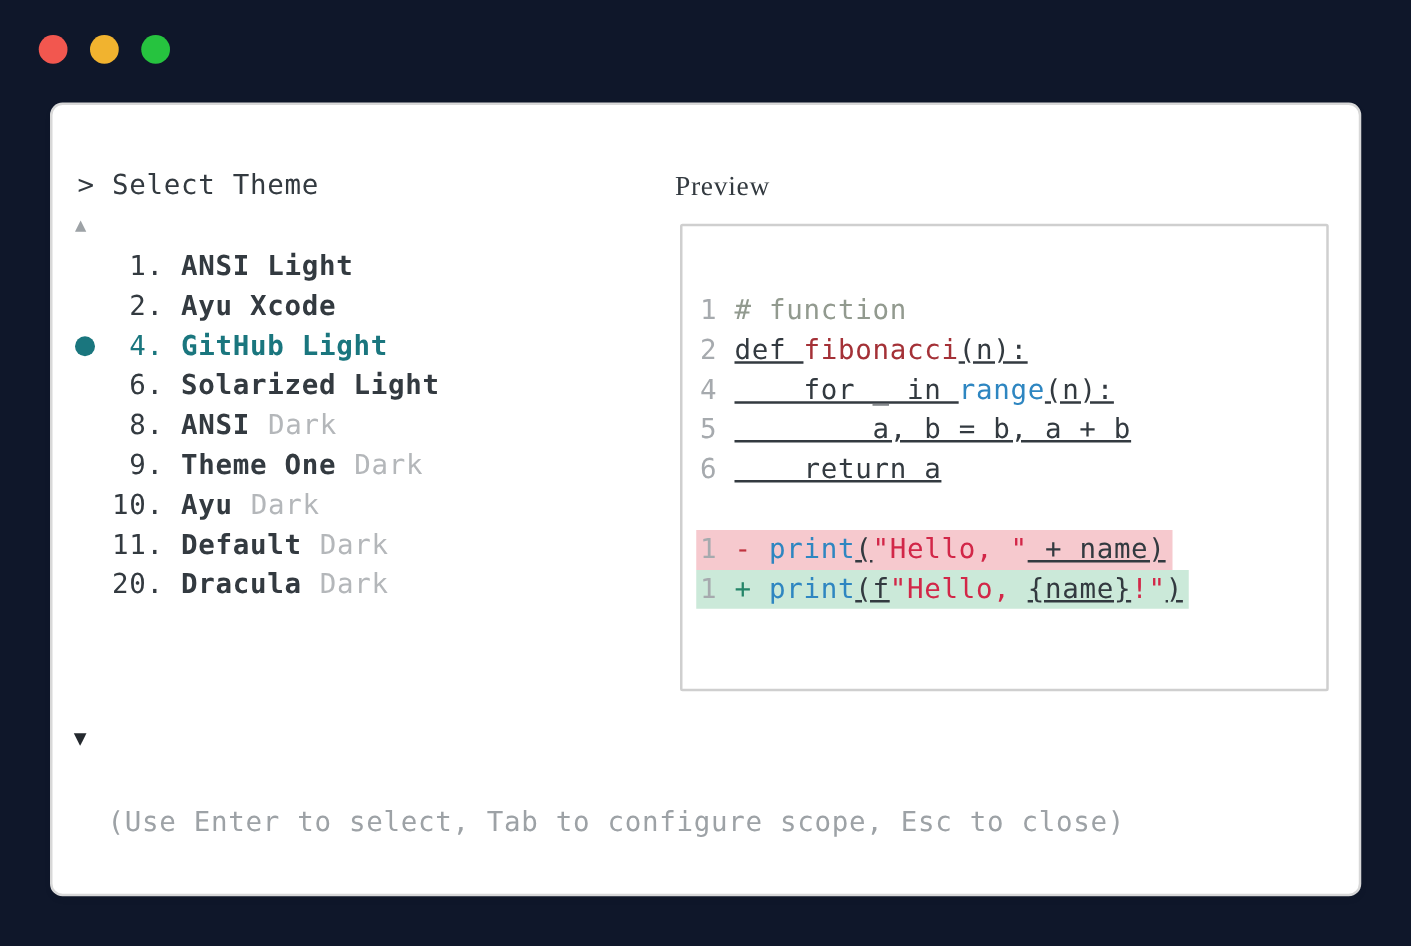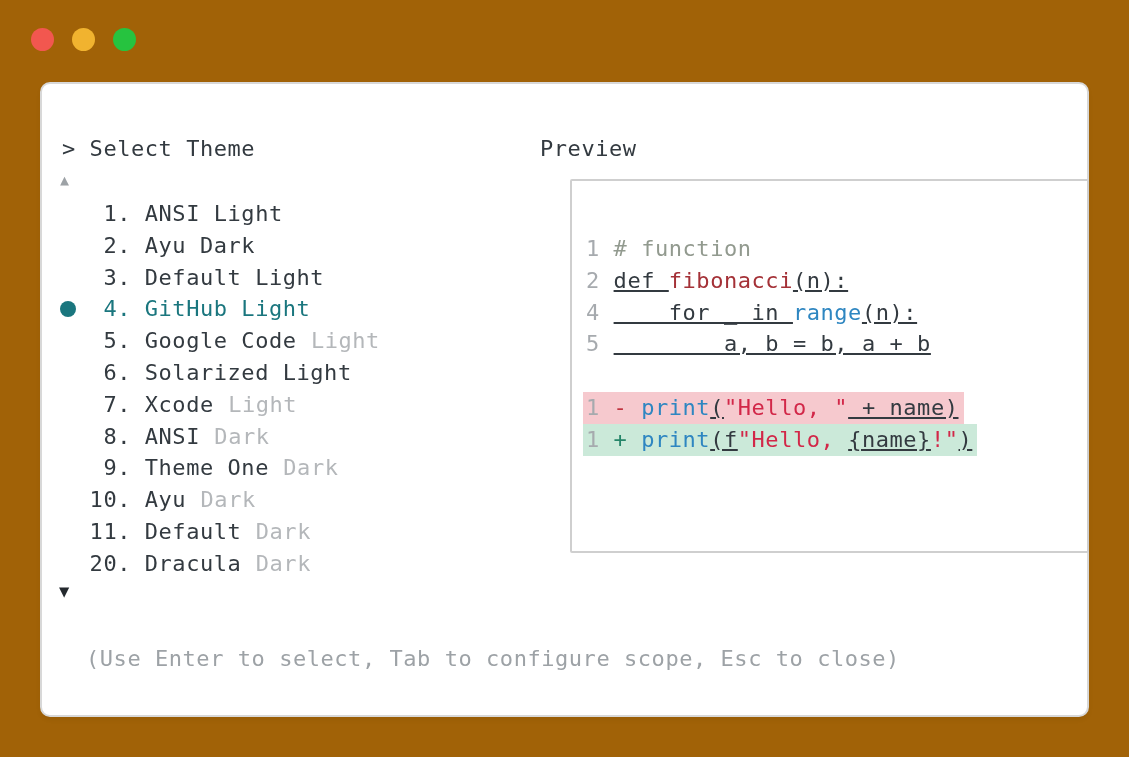--- a/index.html
+++ b/index.html
@@ -6,48 +6,48 @@
     --accent-teal:#1a767e; --text:#333a40; --muted:#b4b7ba; --hint:#9da2a6;
     --lineno:#a6aaae; --comment:#929a8f; --function-red:#a43137; --string-red:#d22748;
     --number-teal:#16808c; --builtin-blue:#2e86c1; --diff-removed-bg:#f6c9ce;
     --diff-added-bg:#cbe9d9; --diff-minus:#c0333f; --diff-plus:#258569;
     --traffic-red:#f2574f; --traffic-yellow:#f1b32f; --traffic-green:#26c33f;
     --window-border:#d8d8d8; --preview-border:#cfcfcf;
   }
   *{margin:0;padding:0;box-sizing:border-box;}
   html,body{background:#ffffff;}
   .canvas{
-    position:relative; width:1129px; height:757px; background:#a16207; overflow:hidden;
+    position:relative; width:1129px; height:757px; background:#0f172a; overflow:hidden;
     font-family:"DejaVu Sans Mono","Liberation Mono",monospace;
     font-size:22px; letter-spacing:0.55px; color:var(--text);
   }
   .traffic-lights{position:absolute; left:31px; top:28px; display:flex; gap:18px;}
   .tl{width:23px;height:23px;border-radius:50%;display:inline-block;cursor:pointer;}
   .tl.red{background:var(--traffic-red);} .tl.yellow{background:var(--traffic-yellow);} .tl.green{background:var(--traffic-green);}
   .window{
     position:absolute; left:40px; top:82px; width:1049px; height:635px;
     background:#ffffff; border:2px solid var(--window-border); border-radius:10px;
     box-shadow:0 3px 5px rgba(0,0,0,0.05);
   }
   .prompt{position:absolute; left:20px; top:52px; white-space:pre; color:var(--text);}
   .scroll-arrow{position:absolute; left:18px; line-height:20px; cursor:pointer;}
   .scroll-up{top:86px; font-size:15px; color:var(--hint);}
   .scroll-down{top:497px; font-size:17px; color:#24292e; left:17px;}
   .theme-list{position:absolute; left:20px; top:114px; list-style:none;}
   .theme-item{position:relative; height:31.8px; line-height:31.8px; white-space:pre; cursor:pointer;}
   .item-num{color:var(--text);}
-  .item-name{color:var(--text);}
+  .item-name{color:var(--text);font-weight:bold;}
   .item-variant{color:var(--muted); padding-left:14.4px;}
   .theme-item.selected .item-num, .theme-item.selected .item-name{color:var(--accent-teal);}
   .bullet-dot{position:absolute; left:-2px; top:50%; transform:translateY(-50%);
     width:16px; height:16px; border-radius:50%; background:var(--accent-teal);}
   .footer{position:absolute; left:20px; top:562px; color:var(--hint); white-space:pre;margin-left:24px;}
-  .preview-label{position:absolute; left:498px; top:52px; color:var(--text);}
+  .preview-label{position:absolute; left:498px; top:52px; color:var(--text);font-family:Liberation Serif, serif;}
   .preview-box{
-    position:absolute; left:528px; top:95px; width:519px; height:374px;
+    position:absolute; left:502px; top:95px; width:519px; height:374px;
     background:#ffffff; border:2px solid var(--preview-border); border-radius:2px;
   }
   .code-area{position:absolute; inset:0; padding:52px 0 0 14px; overflow:hidden;}
   .code-line{height:31.8px; line-height:31.8px; white-space:pre;}
   .spacer-line{height:31.8px;}
   .tok-plain{color:var(--text);text-decoration:underline;} .tok-comment{color:var(--comment);}
   .tok-function{color:var(--function-red);text-align:right;} .tok-string{color:var(--string-red);}
   .tok-number{color:var(--number-teal);} .tok-builtin{color:var(--builtin-blue);}
   .tok-lineno{color:var(--lineno);}
   .tok-minus{color:var(--diff-minus);} .tok-plus{color:var(--diff-plus);}
@@ -67,45 +67,43 @@
   </div>
 
   <div class="window">
 
     <div class="prompt"><span>&gt;</span> <span>Select Theme</span></div>
 
     <div class="scroll-arrow scroll-up">▲</div>
 
     <ul class="theme-list">
         <li class="theme-item"><span class="item-num">   1. </span><span class="item-name">ANSI Light</span></li>
-        <li class="theme-item"><span class="item-num">   2. </span><span class="item-name">Ayu Dark</span></li>
-        <li class="theme-item"><span class="item-num">   3. </span><span class="item-name">Default Light</span></li>
+        <li class="theme-item"><span class="item-num">   2. </span><span class="item-name">Ayu Xcode</span></li>
         <li class="theme-item selected"><span class="bullet-dot"></span><span class="item-num">   4. </span><span class="item-name">GitHub Light</span></li>
-        <li class="theme-item"><span class="item-num">   5. </span><span class="item-name">Google Code</span><span class="item-variant">Light</span></li>
         <li class="theme-item"><span class="item-num">   6. </span><span class="item-name">Solarized Light</span></li>
-        <li class="theme-item"><span class="item-num">   7. </span><span class="item-name">Xcode</span><span class="item-variant">Light</span></li>
         <li class="theme-item"><span class="item-num">   8. </span><span class="item-name">ANSI</span><span class="item-variant">Dark</span></li>
         <li class="theme-item"><span class="item-num">   9. </span><span class="item-name">Theme One</span><span class="item-variant">Dark</span></li>
         <li class="theme-item"><span class="item-num">  10. </span><span class="item-name">Ayu</span><span class="item-variant">Dark</span></li>
         <li class="theme-item"><span class="item-num">  11. </span><span class="item-name">Default</span><span class="item-variant">Dark</span></li>
         <li class="theme-item"><span class="item-num">  20. </span><span class="item-name">Dracula</span><span class="item-variant">Dark</span></li>
       </ul>
 
     <div class="scroll-arrow scroll-down">▼</div>
 
     <div class="footer">(Use Enter to select, Tab to configure scope, Esc to close)</div>
 
     <div class="preview-label">Preview</div>
 
     <div class="preview-box">
       <div class="code-area">
           <div class="code-line"><span class="tok-lineno">1 </span><span class="tok-comment"># function</span></div>
           <div class="code-line"><span class="tok-lineno">2 </span><span class="tok-plain">def </span><span class="tok-function">fibonacci</span><span class="tok-plain">(n):</span></div>
           <div class="code-line"><span class="tok-lineno">4 </span><span class="tok-plain">    for _ in </span><span class="tok-builtin">range</span><span class="tok-plain">(n):</span></div>
           <div class="code-line"><span class="tok-lineno">5 </span><span class="tok-plain">        a, b = b, a + b</span></div>
+          <div class="code-line"><span class="tok-lineno">6 </span><span class="tok-plain">    return a</span></div>
           <div class="spacer-line"></div>
           <div class="code-line"><span class="diff-line removed"><span class="tok-lineno">1 </span><span class="tok-minus">- </span><span class="tok-builtin">print</span><span class="tok-plain">(</span><span class="tok-string">"Hello, "</span><span class="tok-plain"> + name)</span></span></div>
           <div class="code-line"><span class="diff-line added"><span class="tok-lineno">1 </span><span class="tok-plus">+ </span><span class="tok-builtin">print</span><span class="tok-plain">(f</span><span class="tok-string">"Hello, </span><span class="tok-plain">{name}</span><span class="tok-string">!"</span><span class="tok-plain">)</span></span></div>
         </div>
     </div>
 
   </div>
 </div>
 
 </body></html>

